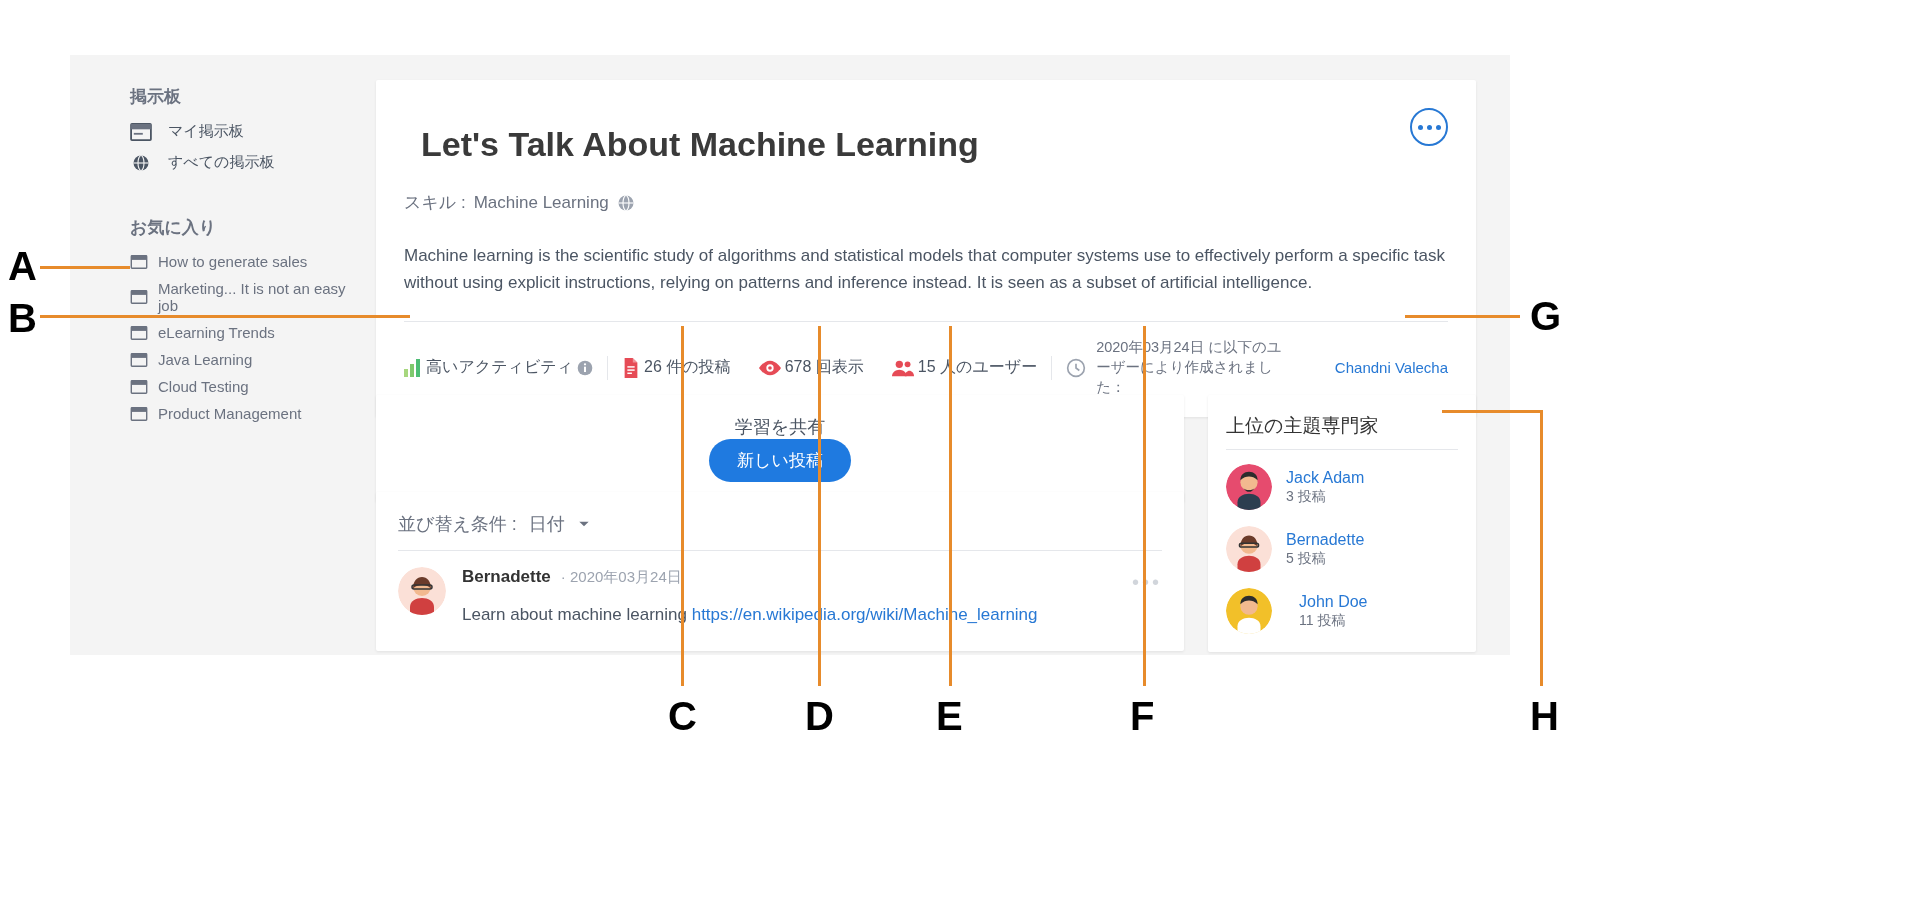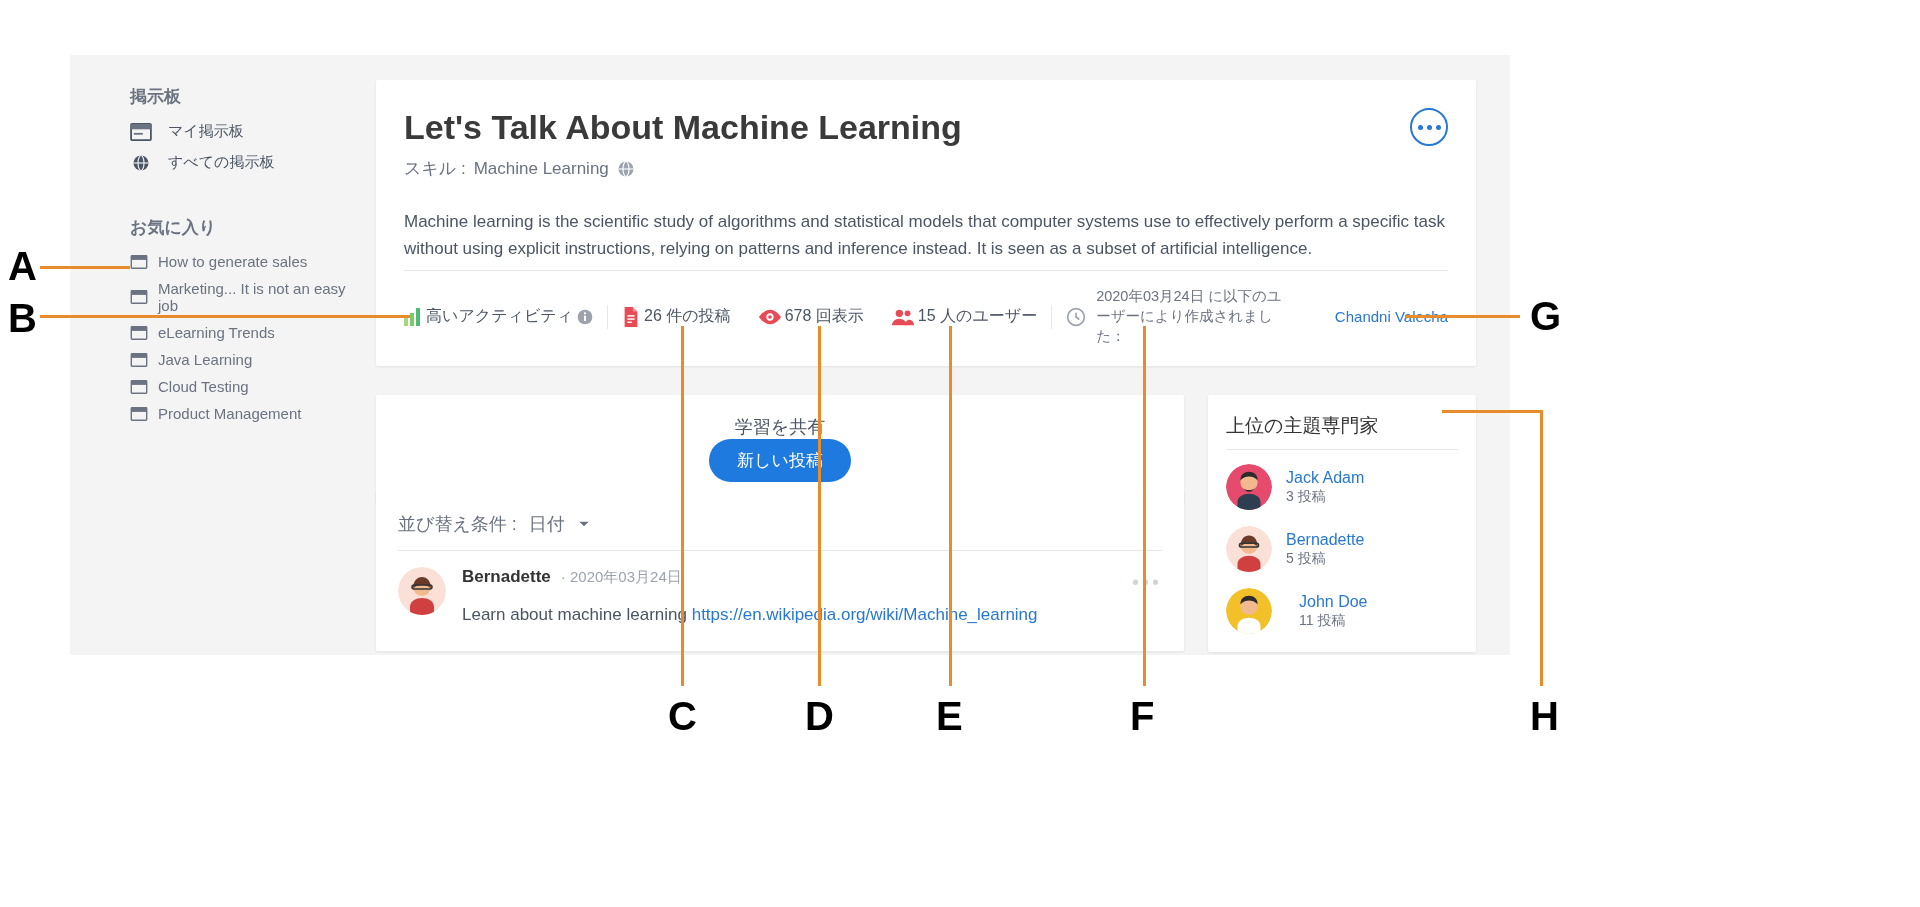--- a/index.html
+++ b/index.html
@@ -36,25 +36,25 @@
   .side-head { font-size:17px; font-weight:700; color:var(--gray-7); margin-bottom:14px; }
   .side-item { display:flex; align-items:center; gap:16px; color:var(--gray-5); font-size:15px; margin-bottom:12px; cursor:pointer; }
   .side-item.small { font-size:15px; color:var(--gray-7); gap:10px; margin-bottom:10px; }
   .side-icon { width:22px; height:18px; fill:var(--gray-7); flex-shrink:0; }
   .side-icon.small { width:18px; height:14px; }
   .side-head.mt { margin-top:44px; }
 
   
   .main-card { position:absolute; left:376px; top:80px; width:1100px; background:var(--card); border-radius:2px; box-shadow:0 1px 3px rgba(0,0,0,.08); padding:28px 28px 20px 28px; }
   .title-row { display:flex; justify-content:space-between; align-items:flex-start; }
-  .board-title { font-size:34px; font-weight:600; color:#3a3a3a; margin:0; }
+  .board-title { font-size:34px; font-weight:600; color:#3a3a3a; margin:17px; }
   .more-btn { width:38px; height:38px; border:2px solid var(--blue); border-radius:50%; display:flex; align-items:center; justify-content:center; cursor:pointer; }
   .more-btn .dot { width:5px;height:5px;background:var(--blue);border-radius:50%;margin:0 2px; }
   .skill-line { margin-top:10px; color:var(--gray-7); font-size:17px; display:flex; align-items:center; gap:8px; }
-  .desc { margin-top:28px; color:var(--gray-5); font-size:17px; line-height:1.6; border-bottom:1px solid var(--border); padding-bottom:8px; }
+  .desc { margin-top:28px; color:var(--gray-5); font-size:17px; line-height:1.6; border-bottom:1px solid var(--border); padding-bottom:25px; }
   .stats-row { display:flex; align-items:center; gap:0; margin-top:16px; font-size:16px; color:var(--gray-5); flex-wrap:nowrap; }
   .stat { display:flex; align-items:center; gap:4px; padding:0 14px; white-space:nowrap; }
   .stat:first-child { padding-left:0; }
   .sep { width:1px; height:24px; background:var(--border); }
   .created { display:flex; align-items:center; gap:10px; padding-left:14px; flex:1; min-width:0; }
   .created-text { font-size:14.5px; color:var(--gray-7); line-height:1.35; max-width:190px; }
   .creator-link { color:var(--blue); font-size:15px; white-space:nowrap; cursor:pointer; margin-left:auto; }
 
   
   .share-card   { position:absolute; left:376px; top:395px; width:808px; background:var(--card); border-radius:2px; box-shadow:0 1px 3px rgba(0,0,0,.08); padding:20px 22px; display:flex; align-items:center; justify-content:space-between;flex-direction:column; }

